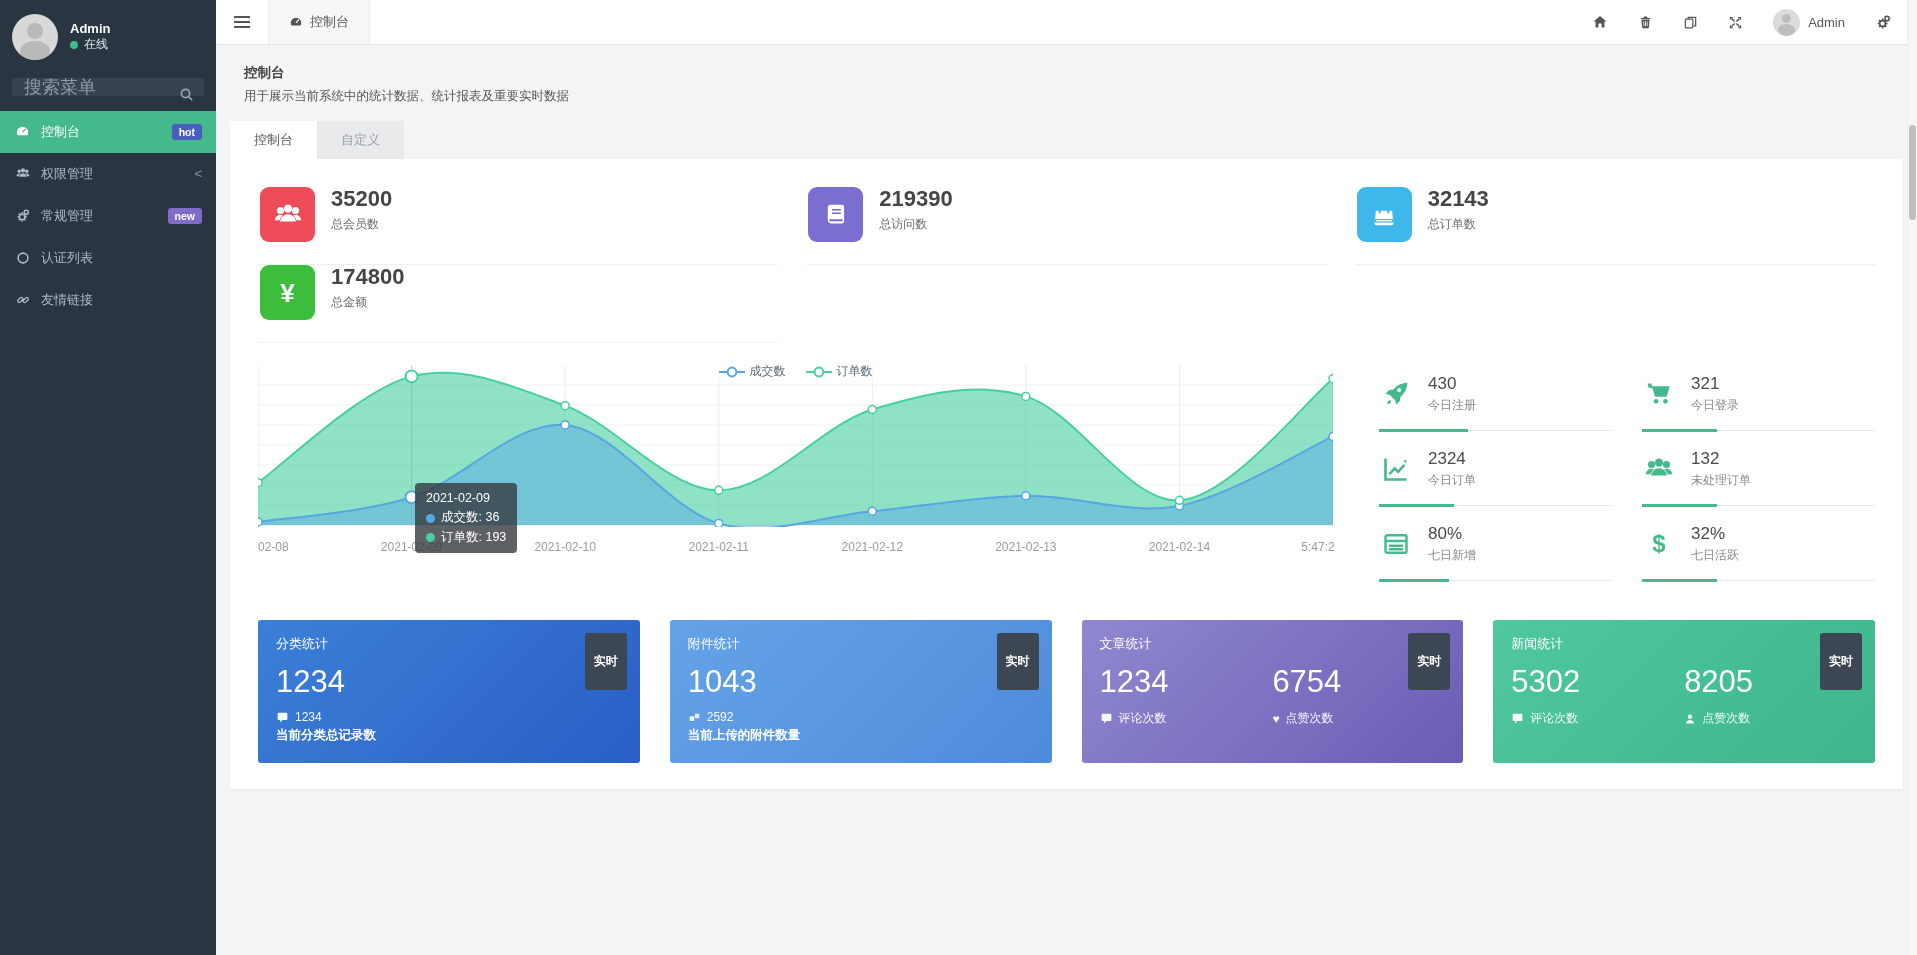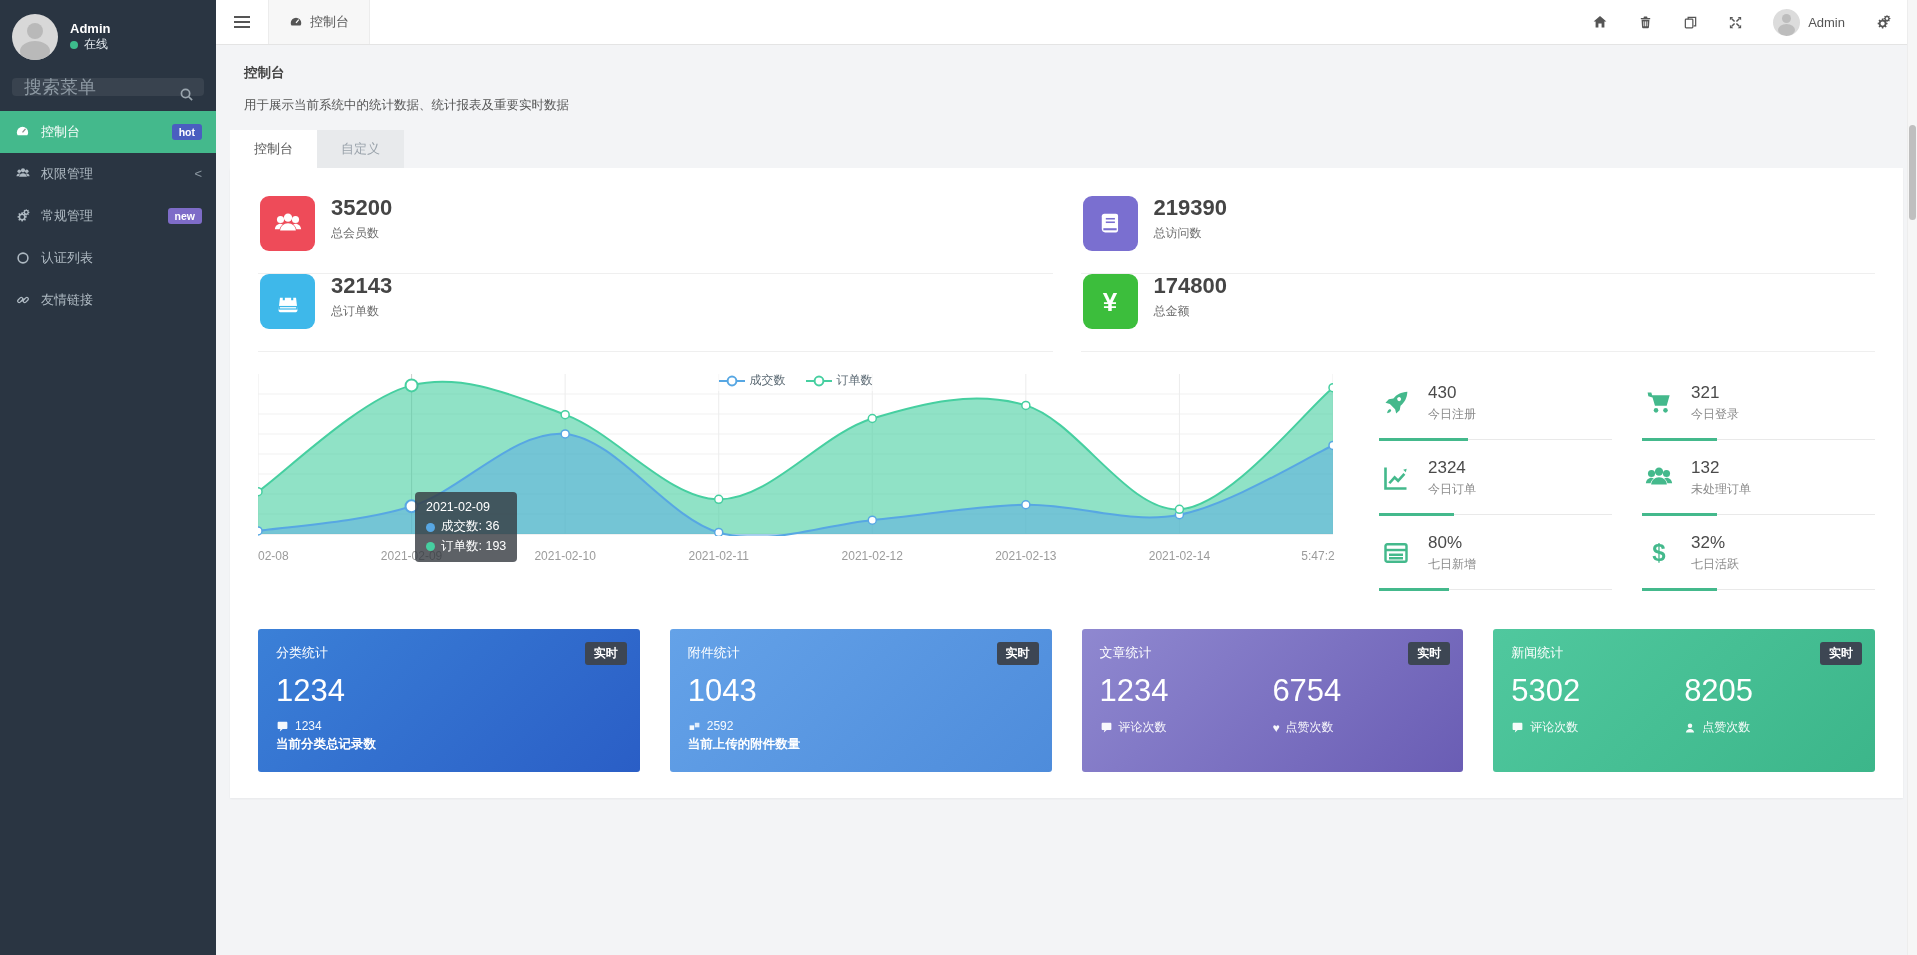--- a/index.html
+++ b/index.html
@@ -42,29 +42,29 @@
   .tico { cursor:pointer; color:#555; display:flex; align-items:center; gap:8px; }
   .avatar-sm { width:27px; height:27px; border-radius:50%; background:#dcdcdc; position:relative; overflow:hidden; }
   .avatar-sm:before { content:""; position:absolute; left:50%; top:5px; width:9px; height:9px; margin-left:-4.5px; border-radius:50%; background:#bdbdbd; }
   .avatar-sm:after  { content:""; position:absolute; left:50%; top:15px; width:17px; height:12px; margin-left:-8.5px; border-radius:50%; background:#bdbdbd; }
   .adminname { font-size:13px; color:#555; }
 
   
   .content { position:absolute; left:216px; top:46px; right:0; bottom:0; background:#f3f4f6; }
   .page-header { padding:18px 28px 12px; }
   .pg-title { font-size:13.5px; font-weight:bold; color:#444; }
-  .pg-desc  { margin-top:15px; font-size:12.5px; color:#555; }
+  .pg-desc  { margin-top:6px; font-size:12.5px; color:#555; }
   .tabs { margin:4px 14px 0; display:flex; }
   .tab { padding:10px 24px; font-size:13px; cursor:pointer; }
   .tab.active { background:#fff; color:#555; }
   .tab.inactive { background:#e8eaec; color:#9aa3ab; }
   .panel { margin:0 14px; background:#fff; box-shadow:0 1px 2px rgba(0,0,0,.05); padding-bottom:26px; }
 
   
-  .summary-row { display:grid; grid-template-columns:repeat(2,1fr); padding:28px 14px 0; }
+  .summary-row { display:grid; grid-template-columns:repeat(3,1fr); padding:28px 14px 0; }
   .sum { display:flex; gap:16px; margin:0 14px; padding:0 2px 22px; border-bottom:1px solid #efefef; }
   .sum-icon { width:55px; height:55px; border-radius:9px; color:#fff; display:flex; align-items:center; justify-content:center; flex:none; }
   .sum-val { font-size:22px; font-weight:bold; color:#454545; line-height:1.1; }
   .sum-lbl { margin-top:5px; font-size:12px; color:#6d6d6d; }
   .glyph-big { font-size:26px; font-weight:bold; line-height:1; }
 
   
   .chart-section { display:flex; padding:22px 28px 4px; }
   .chart-wrap { position:relative; width:1075px; flex:none; }
   .legend { position:absolute; left:50%; top:-4px; transform:translateX(-50%); display:flex; gap:20px; z-index:3;
@@ -84,21 +84,21 @@
   .ts-icon { color:#44b98c; width:34px; display:flex; justify-content:center; flex:none; }
   .ts-val { font-size:17px; color:#4a4a4a; }
   .ts-lbl { margin-top:3px; font-size:12px; color:#8b8b8b; }
   .ts-bar { position:absolute; left:0; right:0; bottom:0; height:1px; background:#e9e9e9; }
   .ts-bar i { position:absolute; left:0; bottom:-1px; height:3px; background:#44b98c; display:block; }
   .dollar-glyph { font-size:24px; font-weight:bold; }
 
   
   .rt-row { display:grid; grid-template-columns:repeat(4,1fr); gap:30px; padding:26px 28px 0; }
   .rt-card { position:relative; border-radius:3px; color:#fff; padding:15px 18px 16px; min-height:143px; }
-  .rt-badge { position:absolute; top:13px; right:13px; background:#3d4653; padding:3px 9px; border-radius:3px;
+  .rt-badge { position:absolute; top:13px; right:13px; background:#3d4653; padding:20px 9px; border-radius:3px;
               font-size:12px; font-weight:bold; }
   .rt-title { font-size:13px; }
   .rt-value { font-size:31px; margin-top:11px; }
   .rt-sub { display:flex; align-items:center; gap:6px; font-size:12px; margin-top:10px; opacity:.95; }
   .rt-desc { font-size:12.5px; font-weight:bold; margin-top:3px; }
   .rt-cols { display:flex; }
   .rt-col { width:50%; }
   .heart-glyph, .sub-glyph { font-size:12px; line-height:1; }
 
   

